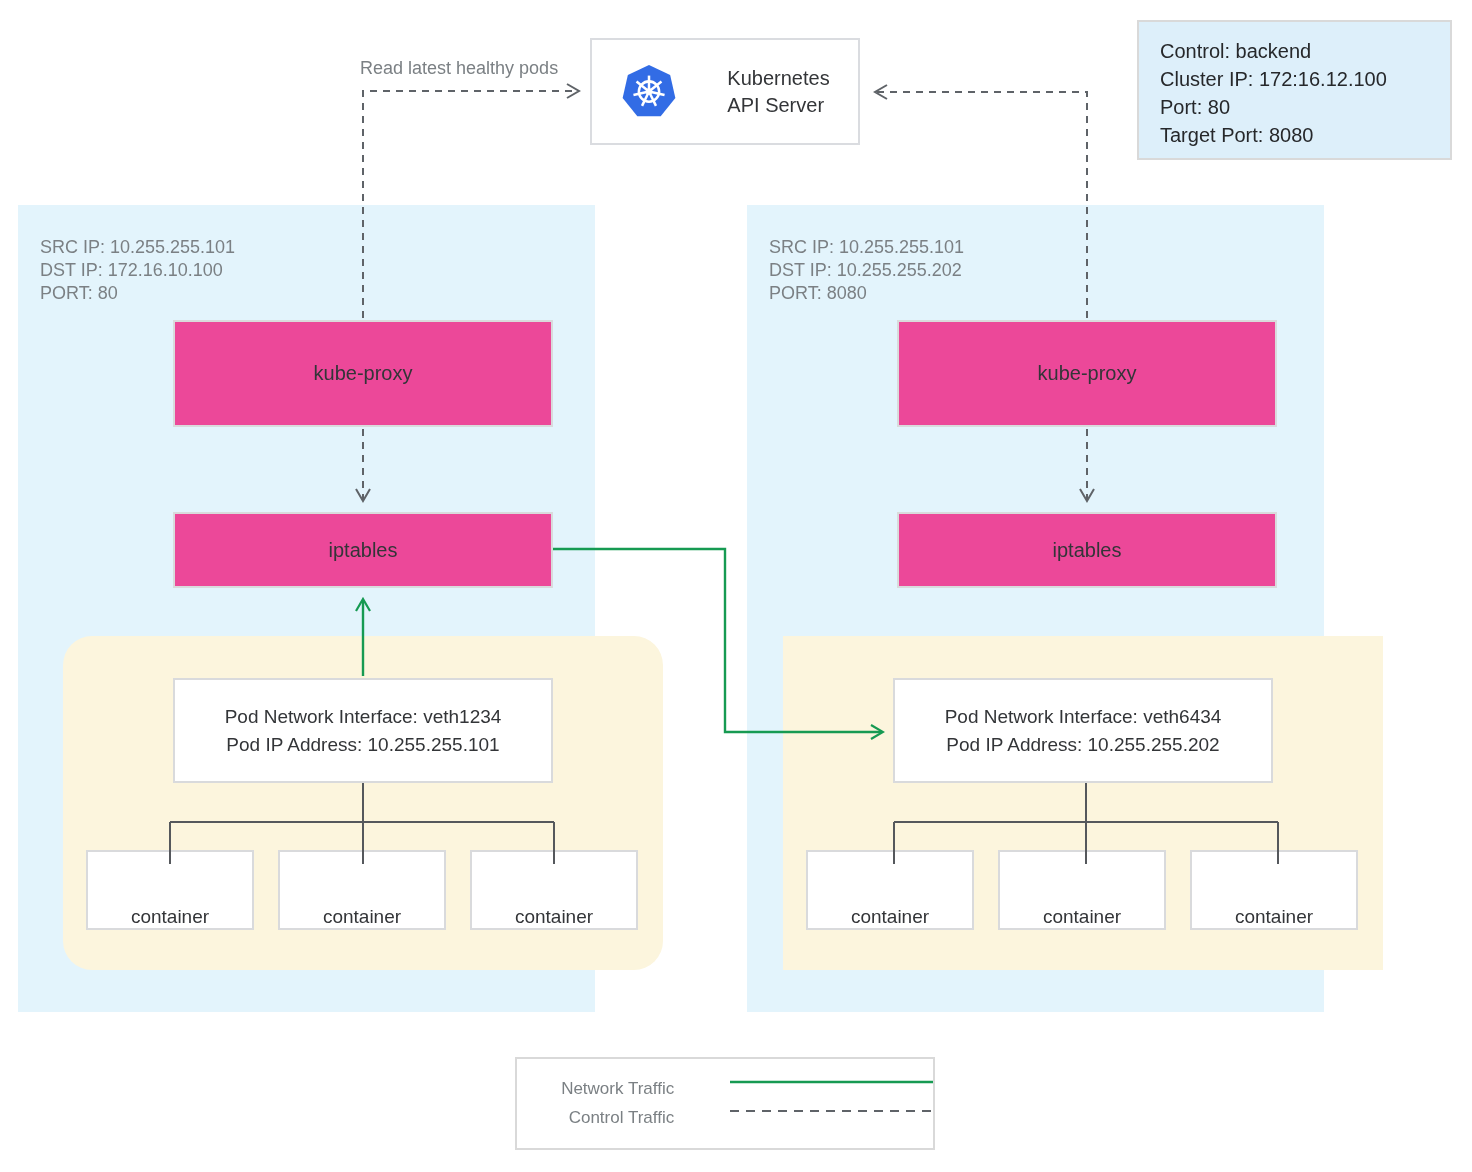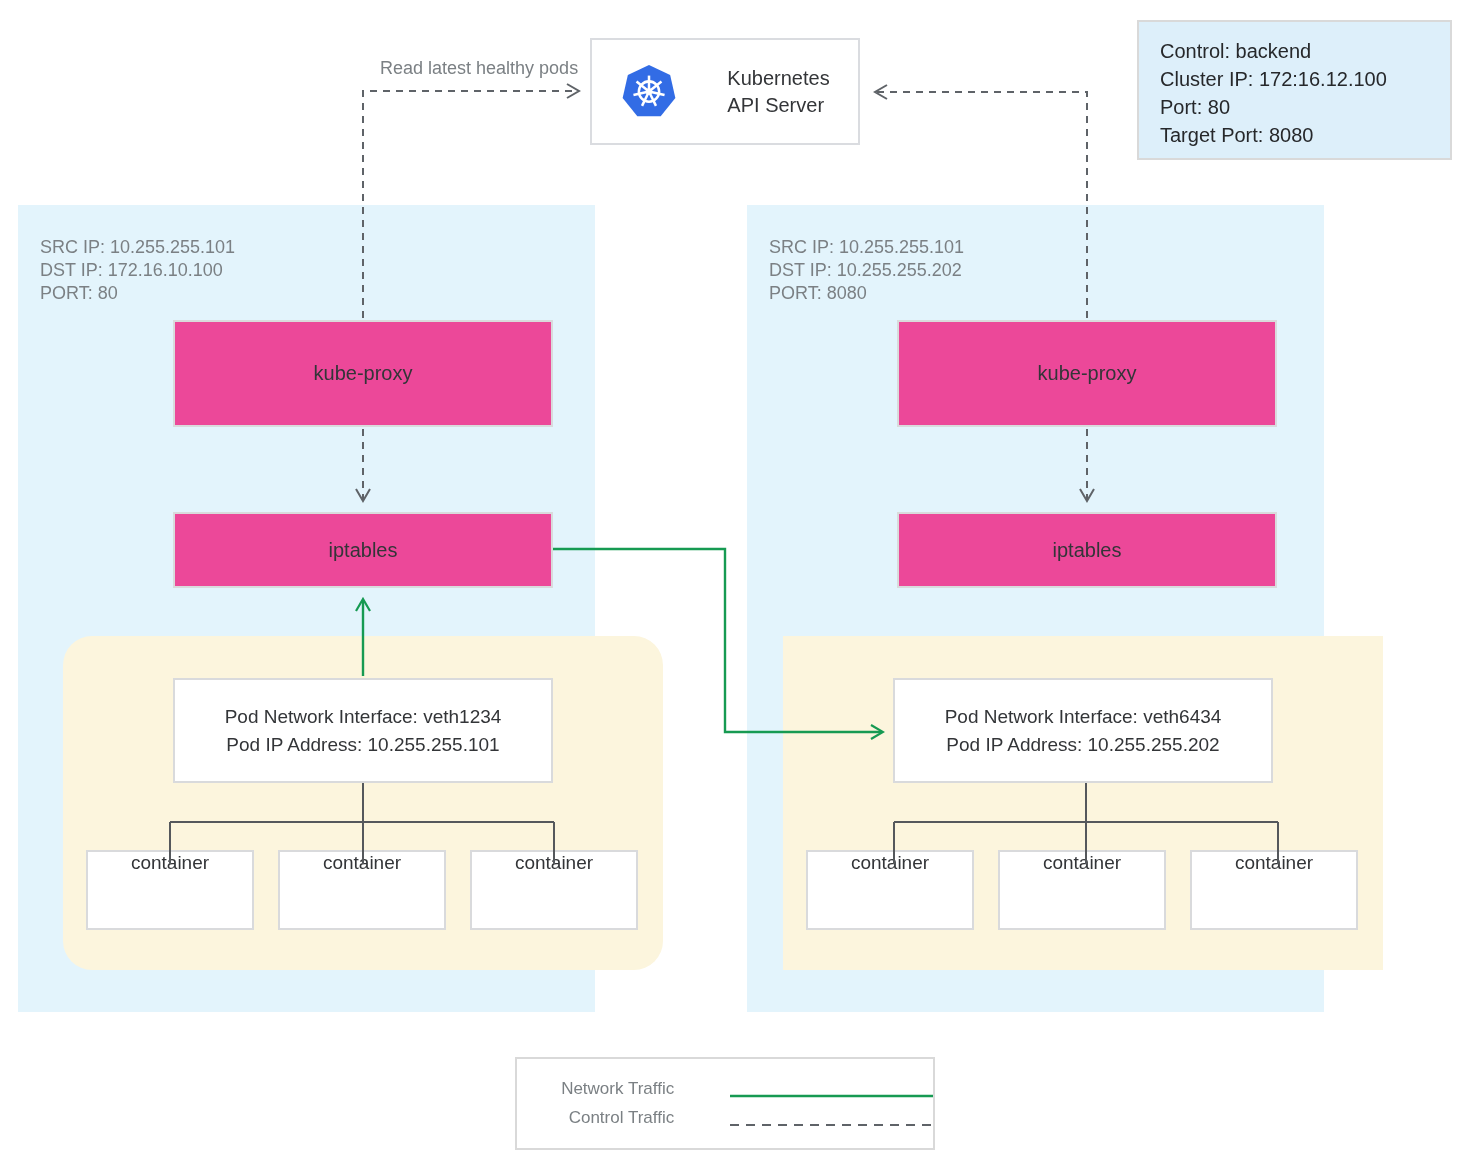--- a/index.html
+++ b/index.html
@@ -23,42 +23,42 @@
   }
   .iface-box {
     position:absolute; left:110px; top:42px; width:380px; height:105px;
     background:#fff; border:2px solid #d9dadc; box-sizing:border-box;
     display:flex; flex-direction:column; align-items:center; justify-content:center;
     color:#333538; font-size:19px; line-height:28px; text-align:center;
   }
   .container-box {
     position:absolute; top:214px; width:168px; height:80px;
     background:#fff; border:2px solid #d9dadc; box-sizing:border-box;
-    display:flex; align-items:flex-start; justify-content:center;
+    display:flex; align-items:flex-end; justify-content:center;
     color:#333538; font-size:19px;
   }
   .api-box {
     position:absolute; left:590px; top:38px; width:270px; height:107px;
     background:#fff; border:2px solid #dadce0; box-sizing:border-box;
     display:flex; align-items:center; justify-content:center; gap:17px;
   }
   .api-text { color:#333538; font-size:20px; line-height:27px;margin-left:32px; }
   .service-box {
     position:absolute; left:1137px; top:20px; width:315px; height:140px;
     background:#ddeffa; border:2px solid #d9d9d9; box-sizing:border-box;
     color:#26282b; font-size:20px; line-height:28px; padding:15px 0 0 21px;
   }
   .floating-label { position:absolute; color:#7b8084; font-size:18px; white-space:nowrap; }
   .legend {
     position:absolute; left:515px; top:1057px; width:420px; height:93px;
     background:#fff; border:2px solid #d9d9d9; box-sizing:border-box;
     display:flex; flex-direction:column; justify-content:center; gap:9px;
     padding-left:22px;
   }
-  .legend-row { display:flex; align-items:flex-end;gap:30px; }
+  .legend-row { display:flex; align-items:flex-start;gap:30px; }
   .legend-label { width:150px; text-align:right; color:#7b8084; font-size:17px; }
   .legend-sample { margin-left:26px; }
   .wires { position:absolute; left:0; top:0; pointer-events:none; }
   .wire-dashed { fill:none; stroke:#5f6368; stroke-width:2; stroke-dasharray:7 6; }
   .wire-green  { fill:none; stroke:#169a52; stroke-width:2.4; }
   .wire-tree   { fill:none; stroke:#55585c; stroke-width:2; }
   .lg-green  { stroke:#169a52; stroke-width:2.6; }
   .lg-dashed { stroke:#5f6368; stroke-width:2; stroke-dasharray:9 7; }
 </style>
 </head>
@@ -87,21 +87,21 @@
     </div>
   </div>
 
   <div class="service-box">
     <div>Control: backend</div>
     <div>Cluster IP: 172:16.12.100</div>
     <div>Port: 80</div>
     <div>Target Port: 8080</div>
   </div>
 
-  <div class="floating-label" style="left:380px; top:58px;">Read latest healthy pods</div>
+  <div class="floating-label" style="left:360px; top:58px;">Read latest healthy pods</div>
   <div class="floating-label" style="left:378px; top:459px;">Configure</div>
   <div class="floating-label" style="left:1101px; top:461px;">Configure</div>
 
   <div class="node" style="left:18px;">
     <div class="node-info">
       <div>SRC IP: 10.255.255.101</div>
       <div>DST IP: 172.16.10.100</div>
       <div>PORT: 80</div>
     </div>
     <div class="whitebox" style="left:155px; top:115px; width:380px; height:107px;">

